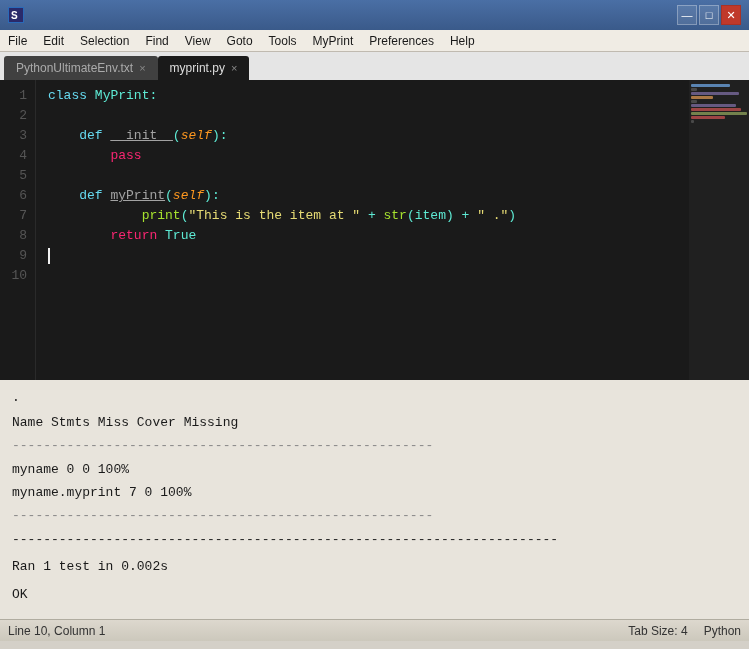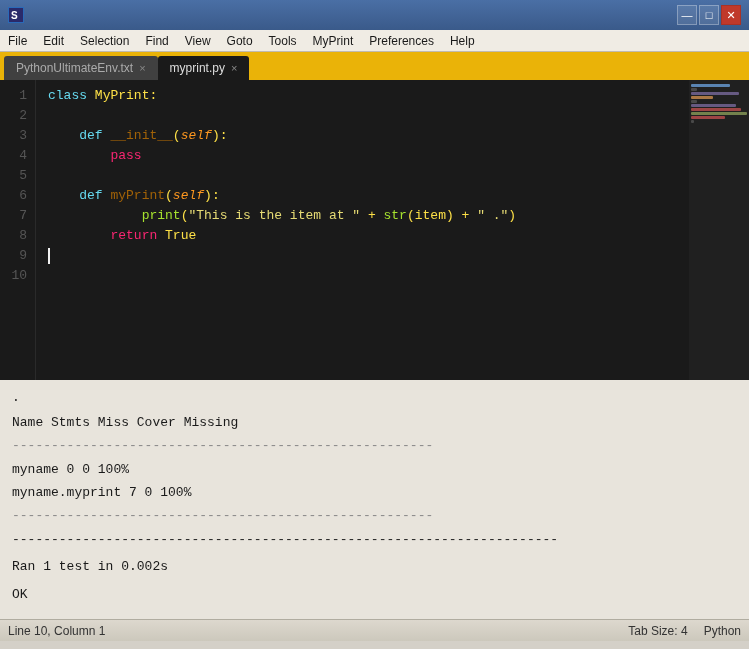--- a/index.html
+++ b/index.html
@@ -55,21 +55,21 @@
       padding: 2px 8px;
       font-size: 12px;
       color: #1a1a1a;
       cursor: pointer;
       height: 100%;
       display: flex; align-items: center;
     }
 
     
     .tab-bar {
-      background: #eab308;
+      background: #e5e5e5;
       height: 28px;
       display: flex;
       align-items: flex-end;
       padding: 0 4px;
     }
     .tab {
       height: 24px;
       padding: 0 12px;
       display: flex; align-items: center; gap: 6px;
       font-size: 12px;
@@ -118,26 +118,26 @@
     .line-numbers div { height: 20px; }
     .code-area {
       padding: 6px 12px;
       line-height: 1.6;
       flex: 1;
       overflow-x: auto;
     }
     .code-line { height: 20px; white-space: pre; } 
     .kw-def { color: #66d9ef; } 
     .kw-class { color: #66d9ef; }
-    .fn { color: #a16207; } 
+    .fn { color: #a3a3a3; text-decoration: underline; } 
     .param { color: #fd971f; font-style: italic; } 
     .str { color: #e6db74; } 
     .num { color: #ae81ff; } 
     .builtin { color: #a6e22e; }
-    .plain { color: #fde047; }
+    .plain { color: #5eead4; }
     .kw-return { color: #f92672; }
     .kw-for { color: #f92672; }
     .kw-in { color: #f92672; }
     .kw-pass { color: #f92672; }
 
     
     .minimap {
       position: absolute;
       top: 0; right: 0;
       width: 60px;

